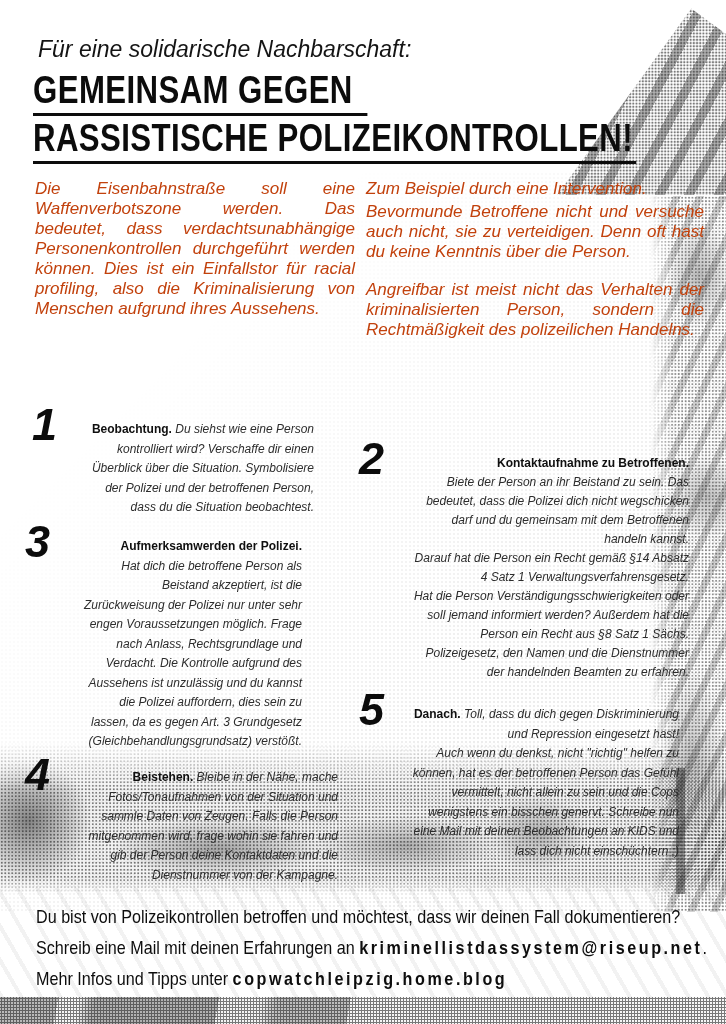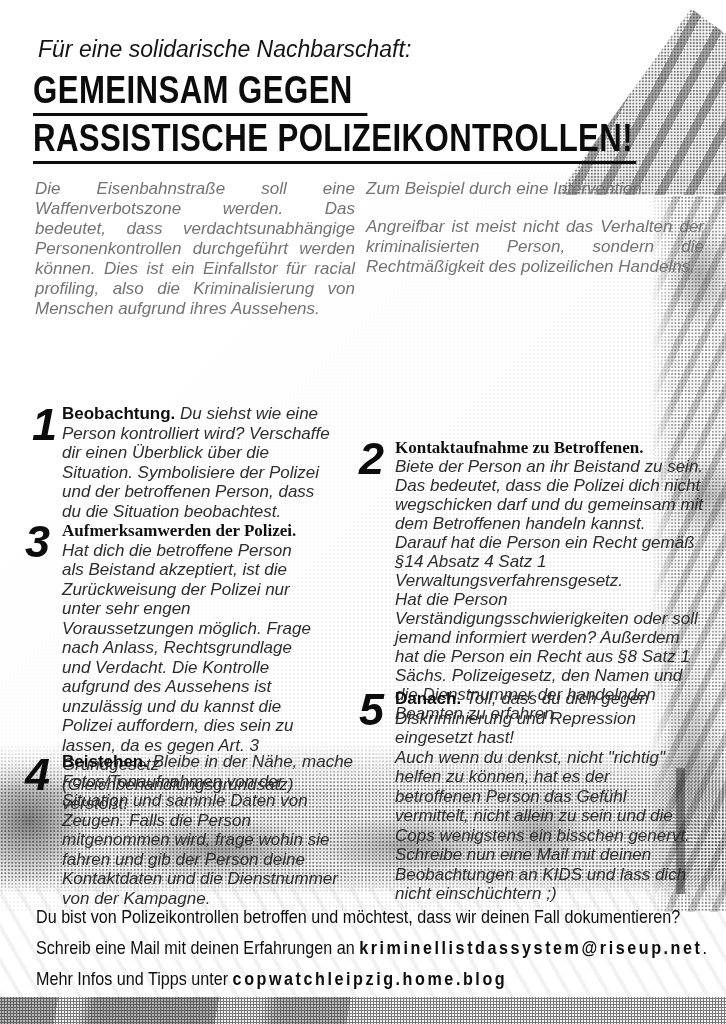--- a/index.html
+++ b/index.html
@@ -75,32 +75,32 @@
     position:absolute;left:33px;white-space:nowrap;line-height:1;
     font-size:39px;font-weight:700;letter-spacing:.5px;color:#0c0c0c;
     border-bottom:3px solid #0c0c0c;padding:0 4px 4px 0;
     transform:scaleX(.8);transform-origin:0 0;
   }
   .title-line.l1{top:70px;padding-right:18px;}
   .title-line.l2{top:118px;}
   .intro{position:absolute;}
   .intro p{
     margin:0 0 3px 0;font-size:17px;line-height:20px;font-style:italic;
-    color:#737373;text-align:justify;overflow-wrap:break-word;
+    color:#c2410c;text-align:justify;overflow-wrap:break-word;
   }
   .intro-left{left:35px;top:179px;width:320px;}
   .intro-right{left:366px;top:179px;width:338px;}
   .intro-right p.gap{margin-top:18px;}
   .step{position:absolute;}
   .step .num{
     position:absolute;font-size:45px;line-height:1;font-style:italic;font-weight:700;color:#0c0c0c;
   }
-  .step p{margin:0;font-size:17px;line-height:19.5px;color:#2d2d2d;overflow-wrap:break-word;}
+  .step p{margin:16px;font-size:12px;line-height:19.5px;color:#2d2d2d;overflow-wrap:break-word;text-align:right;}
   .step .heading{font-weight:700;font-style:normal;color:#0f0f0f;}
-  .step.block-heading .heading{display:block;font-family:Liberation Serif, serif;}
+  .step.block-heading .heading{display:block;}
   .step .body{font-style:italic;white-space:pre-line;}
   .step1{left:62px;top:404px;width:268px;}
   .step1 .num{left:-30px;top:-2px;}
   .step2{left:395px;top:438px;width:310px;}
   .step2 .num{left:-36px;top:-2px;}
   .step2 p{line-height:19px;}
   .step3{left:62px;top:521px;width:256px;}
   .step3 .num{left:-37px;top:-2px;}
   .step4{left:62px;top:752px;width:292px;}
   .step4 .num{left:-37px;top:0;}
@@ -133,20 +133,21 @@
 
     <div class="kicker">Für eine solidarische Nachbarschaft:</div>
     <div class="title-line l1">GEMEINSAM GEGEN</div>
     <div class="title-line l2">RASSISTISCHE POLIZEIKONTROLLEN!</div>
 
     <div class="intro intro-left">
       <p>Die Eisenbahnstraße soll eine Waffenverbotszone werden. Das bedeutet, dass verdachtsunabhängige Personenkontrollen durchgeführt werden können. Dies ist ein Einfallstor für racial profiling, also die Kriminalisierung von Menschen aufgrund ihres Aussehens.</p>
     </div>
     <div class="intro intro-right">
       <p>Zum Beispiel durch eine Intervention.</p>
+      <p>Bevormunde Betroffene nicht und versuche auch nicht, sie zu verteidigen. Denn oft hast du keine Kenntnis über die Person.</p>
       <p class="gap">Angreifbar ist meist nicht das Verhalten der kriminalisierten Person, sondern die Rechtmäßigkeit des polizeilichen Handelns.</p>
     </div>
 
     <div class="step step1">
       <span class="num">1</span>
       <p><span class="heading">Beobachtung.</span> <span class="body">Du siehst wie eine Person kontrolliert wird? Verschaffe dir einen Überblick über die Situation. Symbolisiere der Polizei und der betroffenen Person, dass du die Situation beobachtest.</span></p>
     </div>
 
     <div class="step step2 block-heading">
       <span class="num">2</span>

